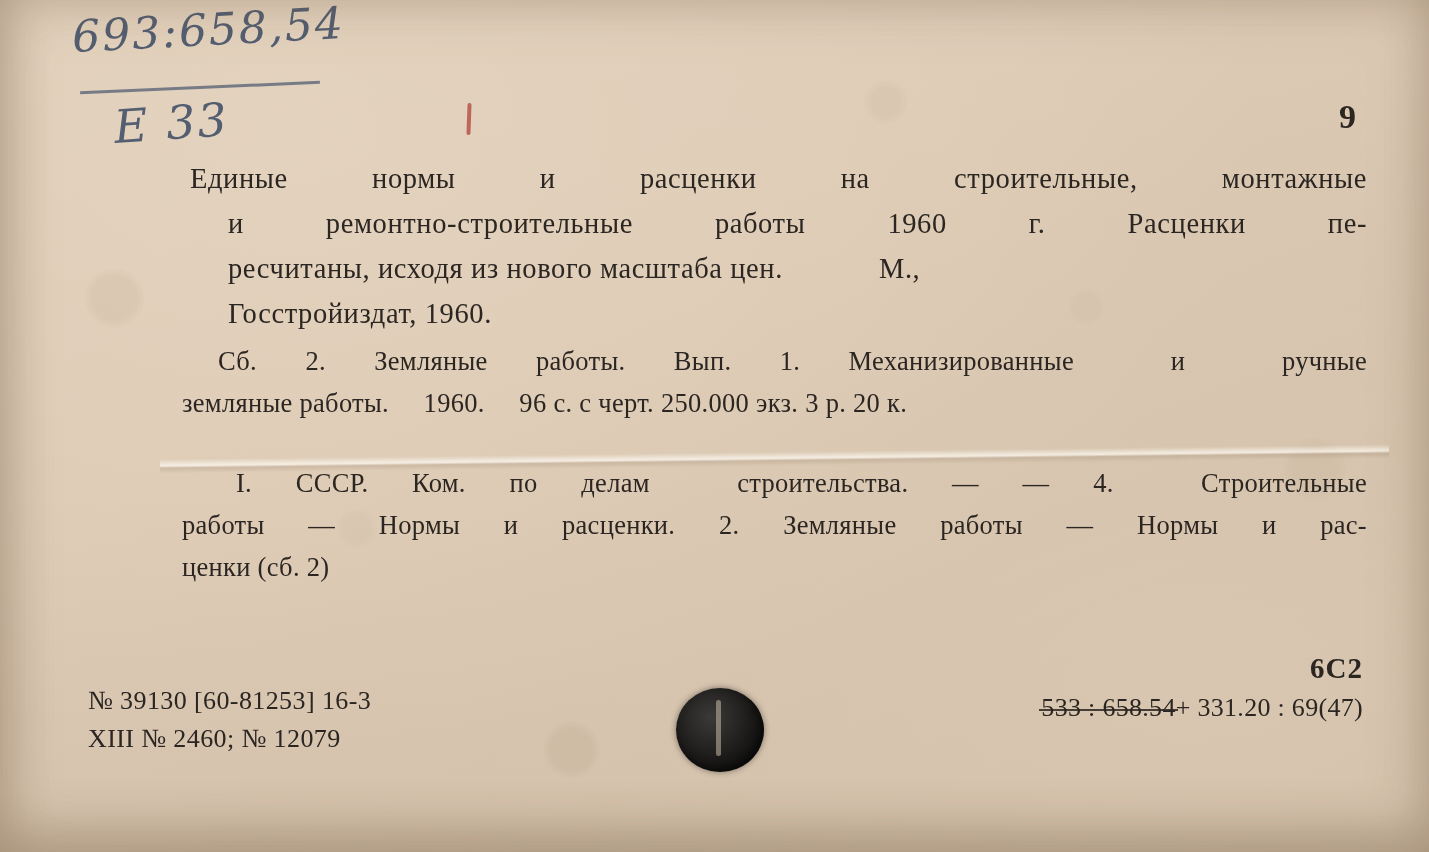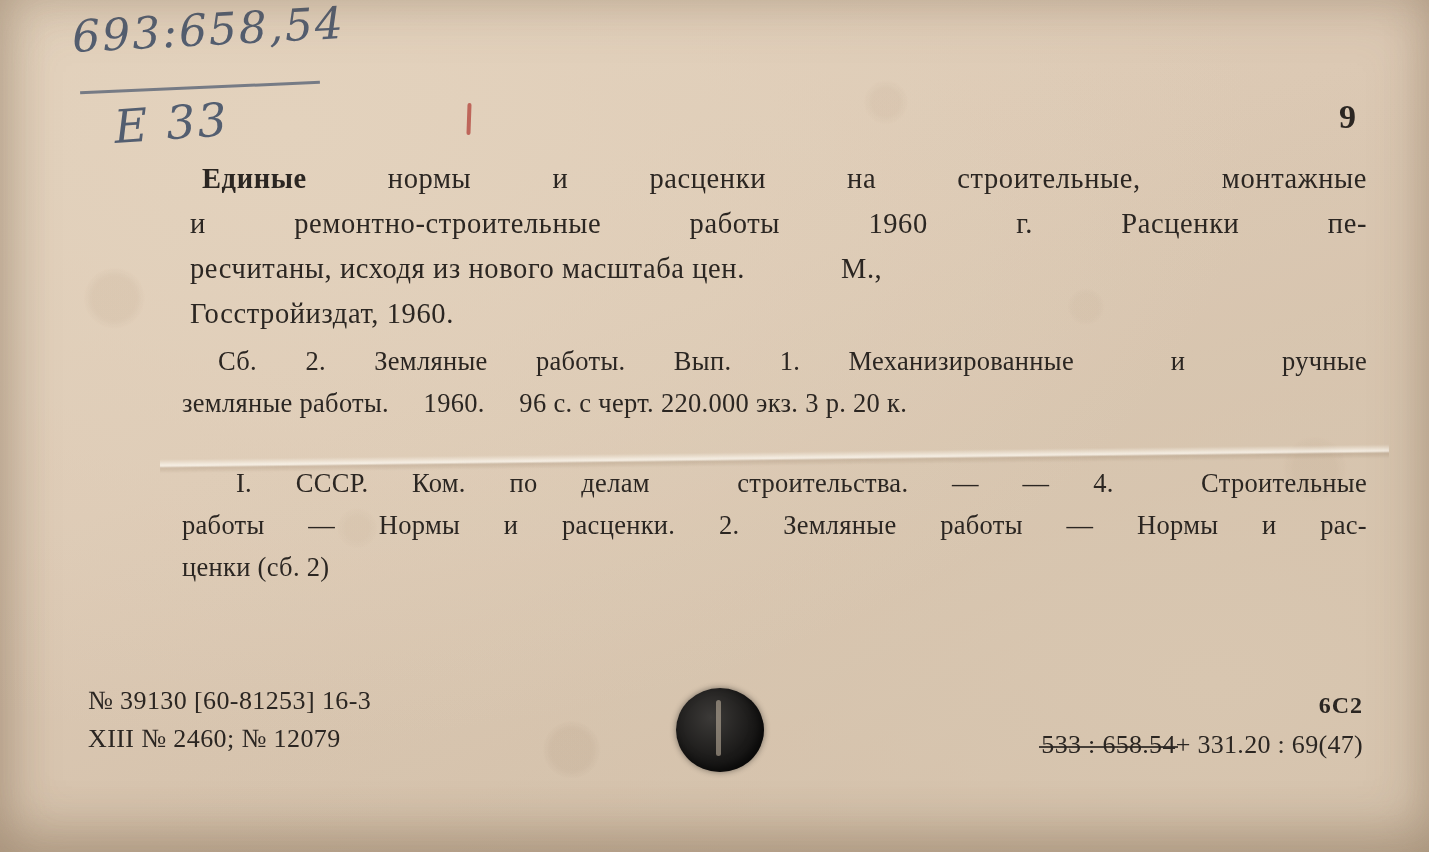--- a/index.html
+++ b/index.html
@@ -104,31 +104,30 @@
     right: 62px;
     top: 156px;
   }
   .title-block {
     font-size: 28.5px;
     line-height: 45px;
     letter-spacing: .6px;
     text-align: justify;
   }
   .title-block .lead {
-    font-weight: bold;
-    margin-left: 12px;
+    font-weight: normal;
   }
   .ln { display: block; white-space: pre; }
   .ln-just {
     display: block;
     text-align: justify;
     text-align-last: justify;
     white-space: pre-wrap;
   }
-  .indent-hang { }
+  .indent-hang { margin-left: 38px; }
   .sub-block {
     font-size: 26px;
     line-height: 42px;
     letter-spacing: .4px;
     margin-top: 2px;
   }
   .desc-block {
     font-size: 26.5px;
     line-height: 42px;
     letter-spacing: .3px;
@@ -166,24 +165,23 @@
   .footer-right {
     position: absolute;
     right: 66px;
     top: 648px;
     text-align: right;
     font-size: 26px;
     line-height: 40px;
     letter-spacing: .3px;
   }
   .footer-right .code-top {
-    font-size: 24px;
+    font-size: 29px;
     font-weight: bold;
     letter-spacing: 1px;
-    margin-top: 37px;
   }
   .struck {
     position: relative;
     display: inline-block;
   }
   .struck::after {
     content: "";
     position: absolute;
     left: -2px;
     right: -2px;
@@ -235,21 +233,21 @@
     <div class="title-block">
       <span class="ln-just"><span class="lead">Единые</span><span> нормы и расценки на строительные, монтажные</span></span>
       <span class="ln-just indent-hang">и ремонтно-строительные работы 1960 г. Расценки пе-</span>
       <span class="ln indent-hang"><span>ресчитаны, исходя из нового масштаба цен.</span><span style="display:inline-block;width:96px"></span><span>М.,</span></span>
       <span class="ln indent-hang">Госстройиздат, 1960.</span>
     </div>
 
 
     <div class="desc-block">
       <span class="ln-just" style="margin-left:28px">Сб. 2. Земляные работы. Вып. 1. Механизированные  и  ручные</span>
-      <span class="ln" style="margin-left:-8px">земляные работы.     1960.     96 с. с черт. 220.000 экз. 3 р. 20 к.</span>
+      <span class="ln" style="margin-left:-8px">земляные работы.     1960.     96 с. с черт. 250.000 экз. 3 р. 20 к.</span>
     </div>
 
     <div class="tracing-block">
       <span class="ln-just first">I. СССР. Ком. по делам  строительства. — — 4.  Строительные</span>
       <span class="ln-just" style="margin-left:-8px">работы — Нормы и расценки. 2. Земляные работы — Нормы и рас-</span>
       <span class="ln" style="margin-left:-8px">ценки (сб. 2)</span>
     </div>
 
   </div>
 

